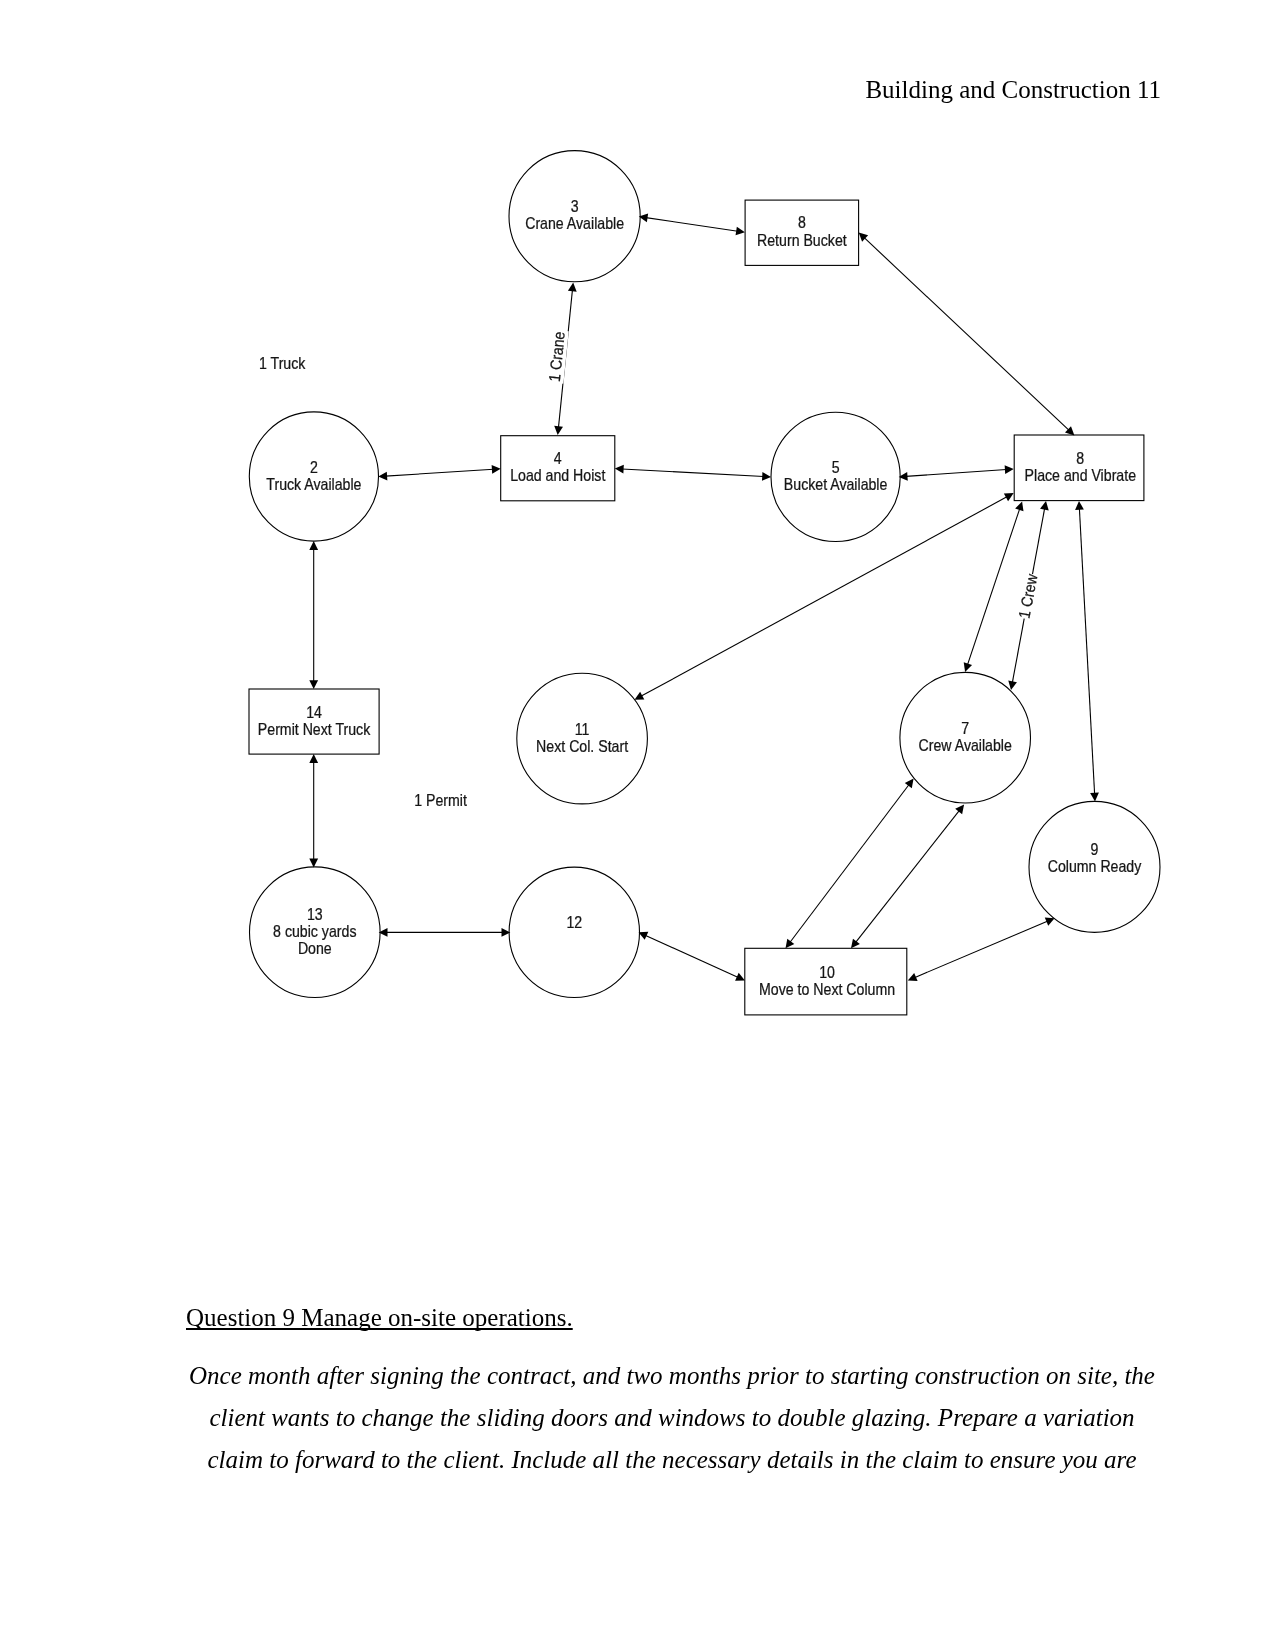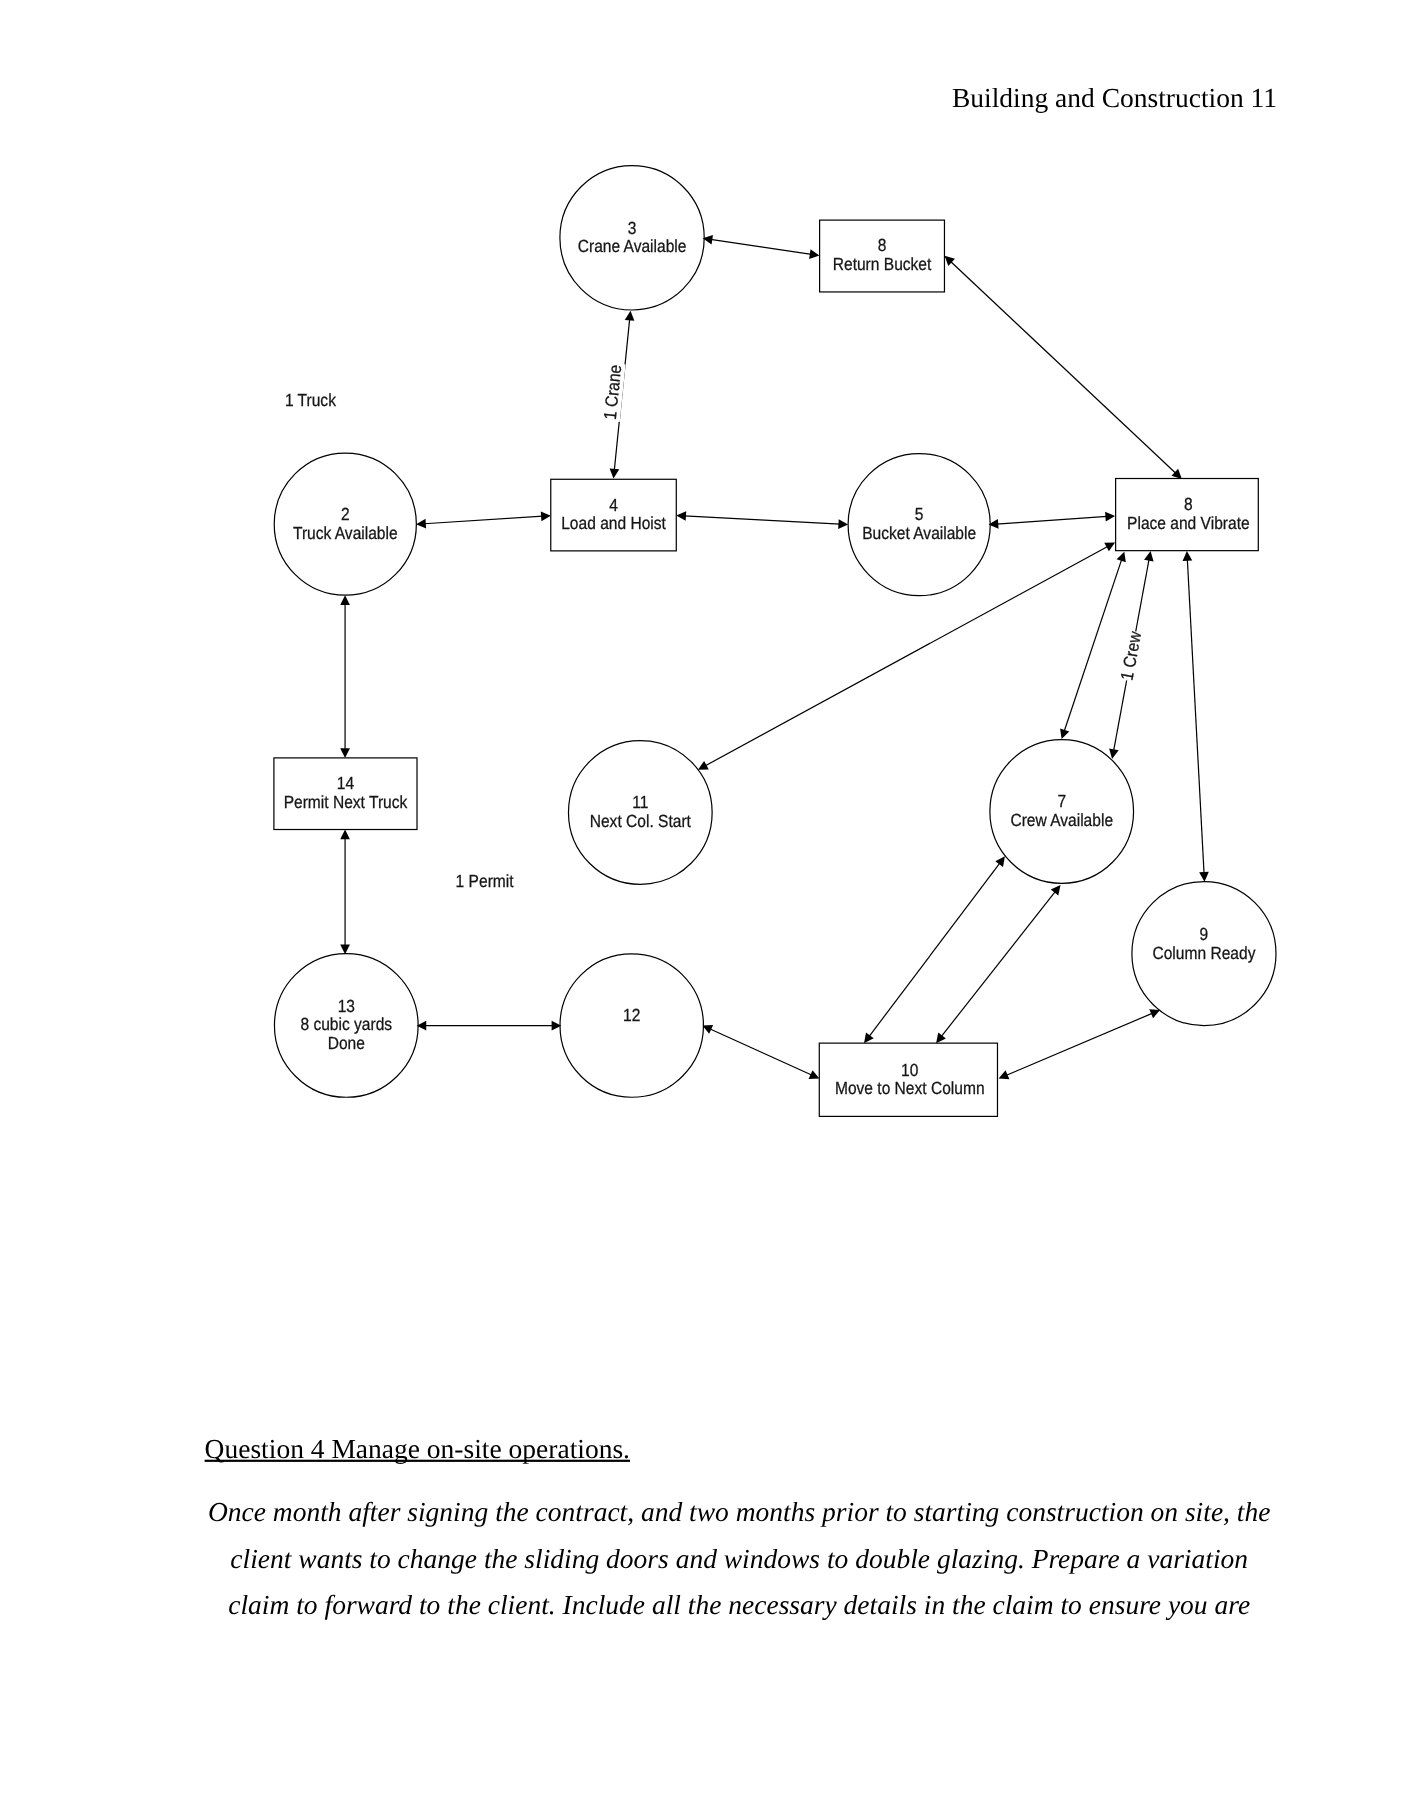--- a/index.html
+++ b/index.html
@@ -218,17 +218,17 @@
         </g>
         <g transform="translate(223,369.3) scale(0.885,1)">
           <text x="0" y="0" class="freelabel">1 Truck</text>
         </g>
         <g transform="translate(378.2,806) scale(0.885,1)">
           <text x="0" y="0" class="freelabel">1 Permit</text>
         </g>
       </svg>
   </div>
 
-  <div id="q"><u>Question 4 Manage on-site operations.</u></div>
+  <div id="q"><u>Question 9 Manage on-site operations.</u></div>
 
   <div id="para">Once month after signing the contract, and two months prior to starting construction on site, the client wants to change the sliding doors and windows to double glazing. Prepare a variation claim to forward to the client. Include all the necessary details in the claim to ensure you are</div>
 
 </div>
 
 </body></html>

